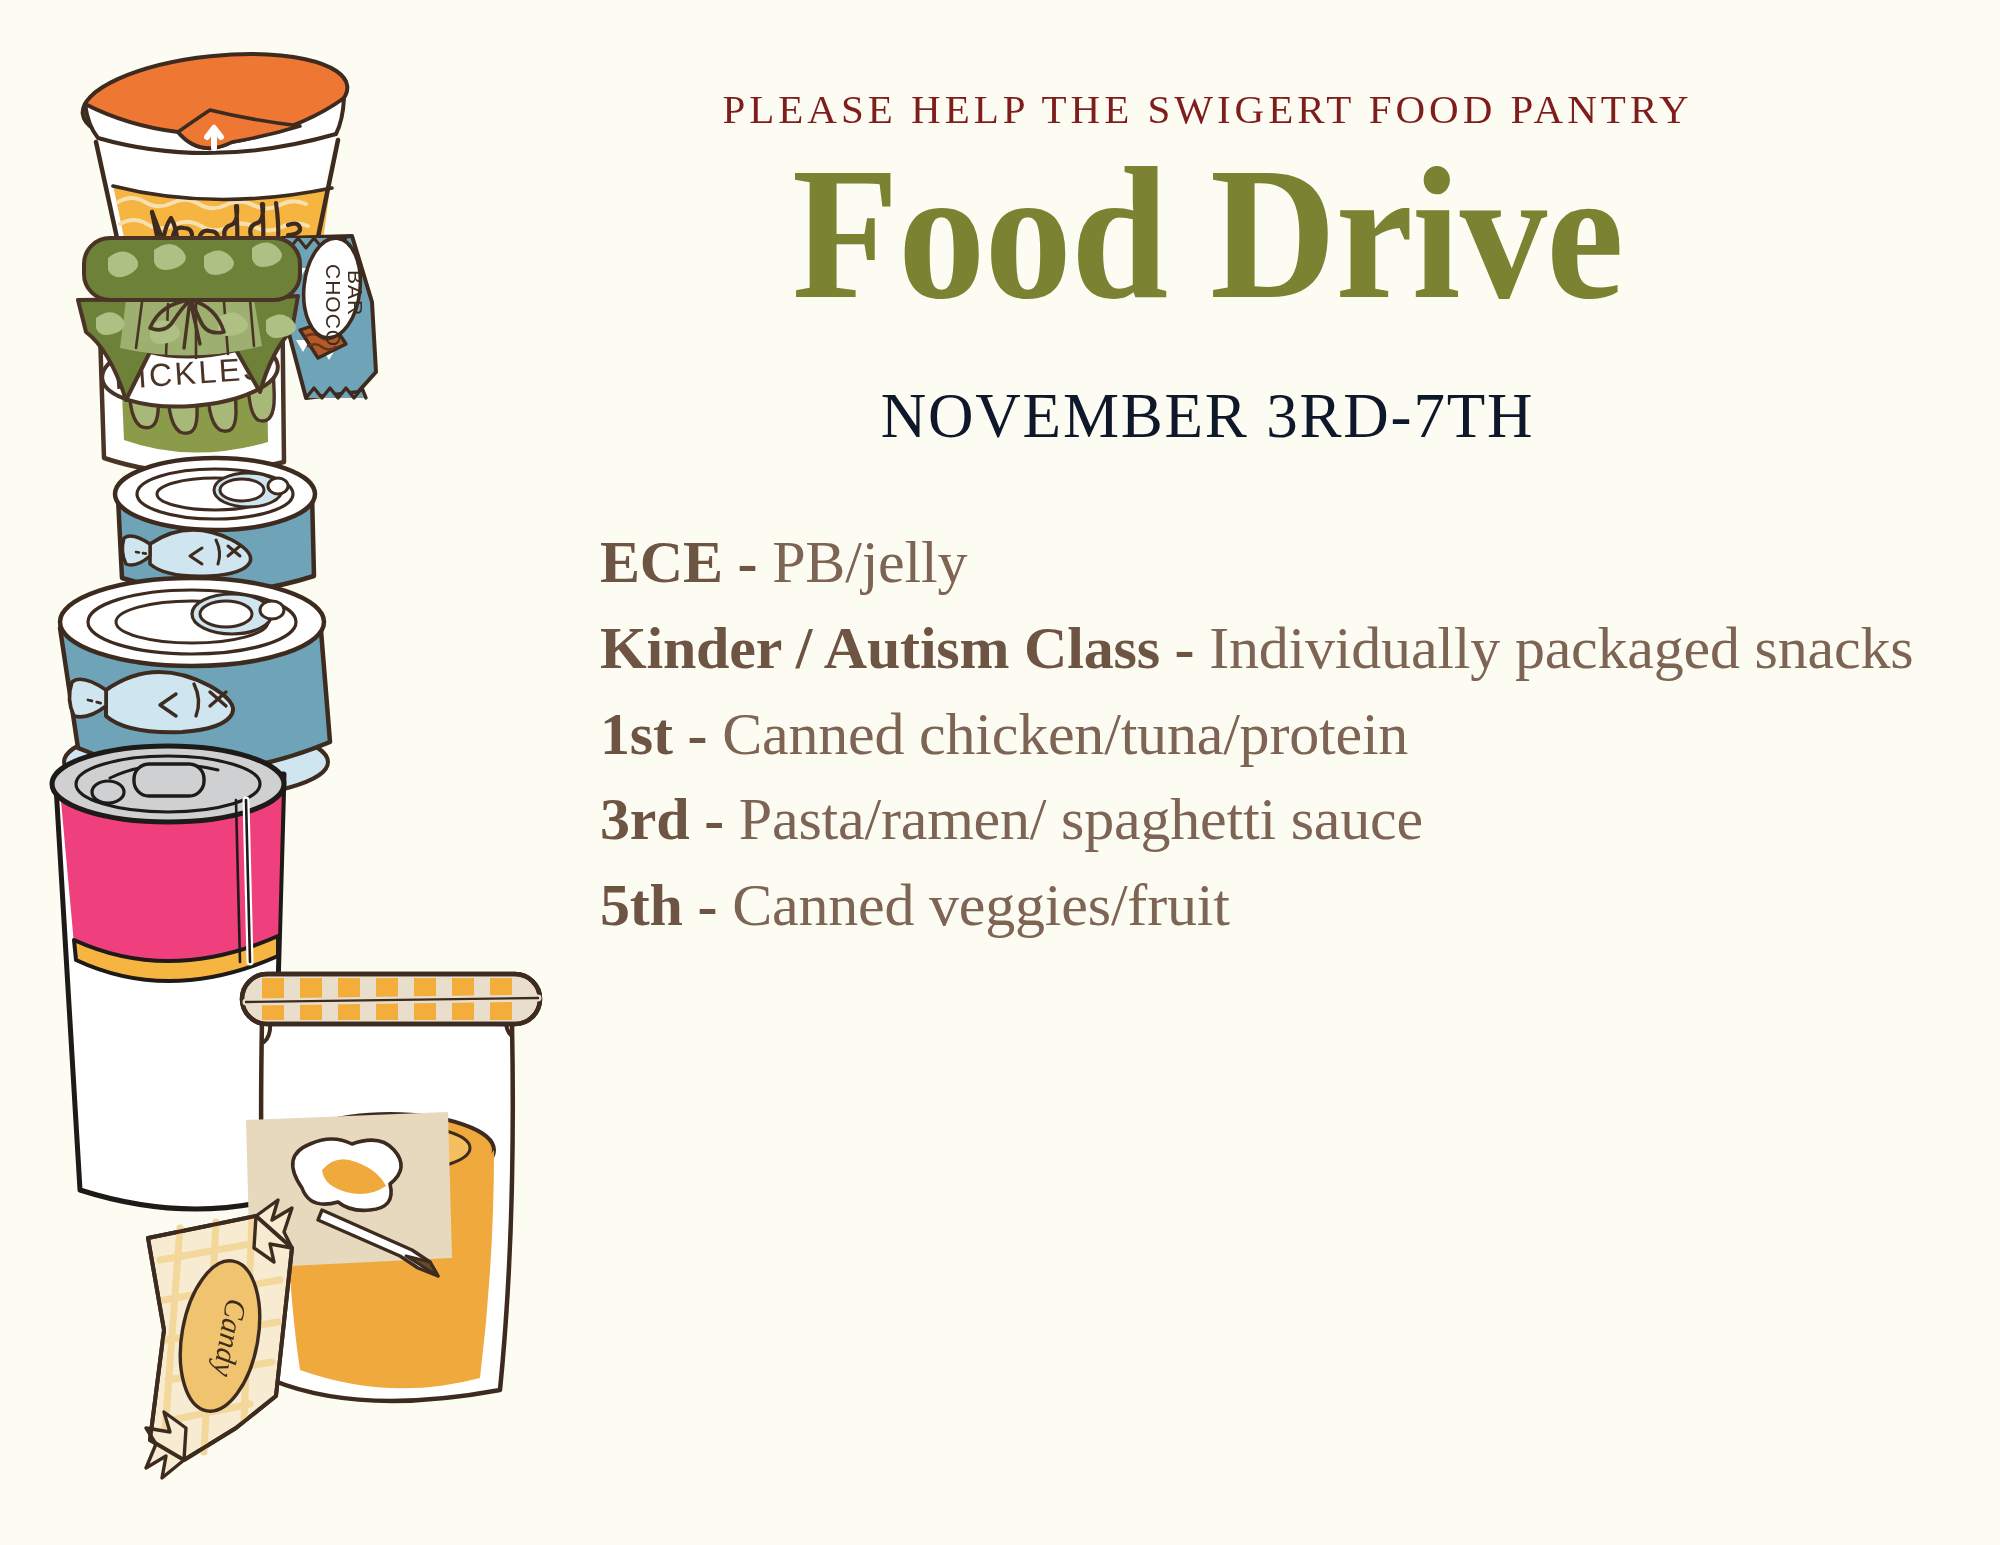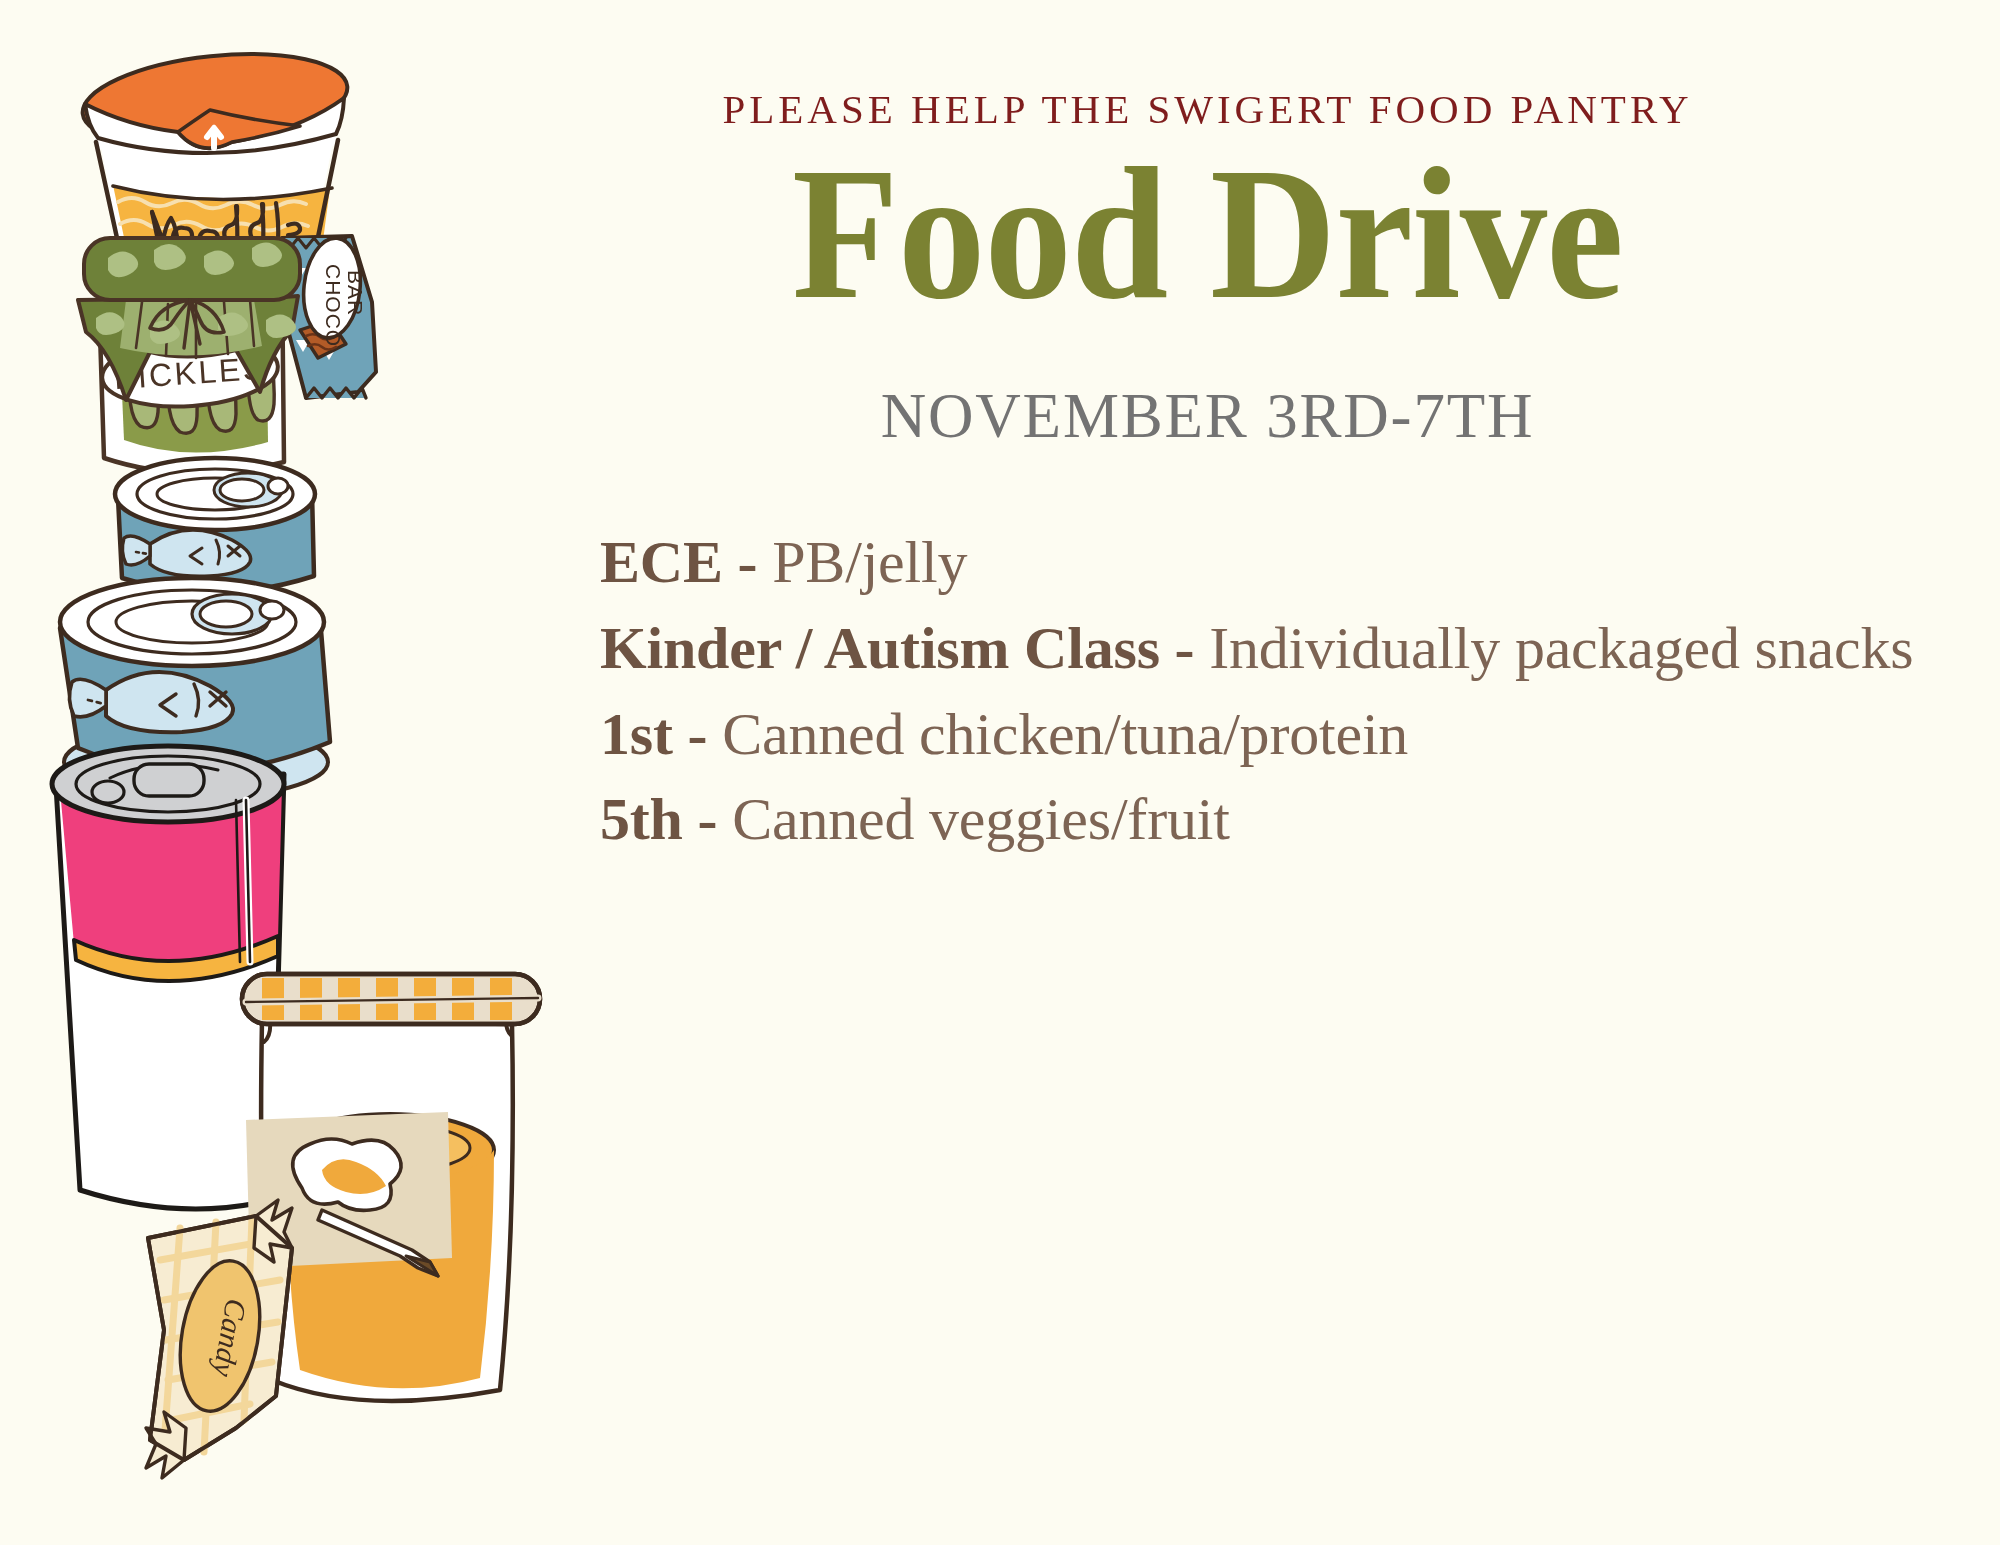--- a/index.html
+++ b/index.html
@@ -49,21 +49,21 @@
   }
   #dateline {
     position: absolute;
     left: 0; top: 380px;
     width: 1215px;
     text-align: center;
     font-family: "Liberation Serif", serif;
     font-size: 63px;
     font-weight: 400;
     letter-spacing: 1.8px;
-    color: #737373;
+    color: #0f172a;
     white-space: nowrap;
   }
 
   #list {
     position: absolute;
     left: 0; top: 520px;
     width: 1400px;
   }
   .line {
     font-family: "Liberation Serif", serif;
@@ -362,20 +362,23 @@
 
       <div class="line">
         <b>Kinder / Autism Class</b><span class="dash"> - </span><span>Individually packaged snacks</span>
       </div>
 
       <div class="line">
         <b>1st</b><span class="dash"> - </span><span>Canned chicken/tuna/protein</span>
       </div>
 
 
+      <div class="line">
+        <b>3rd</b><span class="dash"> - </span><span>Pasta/ramen/ spaghetti sauce</span>
+      </div>
 
 
       <div class="line">
         <b>5th</b><span class="dash"> - </span><span>Canned veggies/fruit</span>
       </div>
 
 
     </div>
   </div>
 

